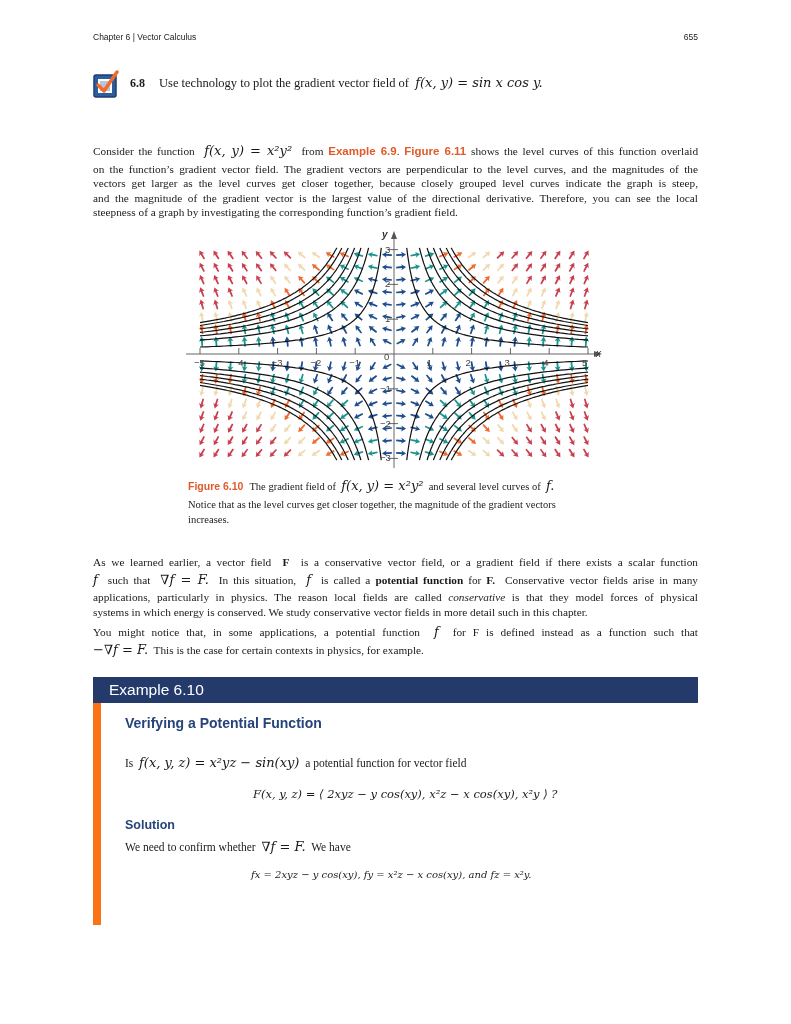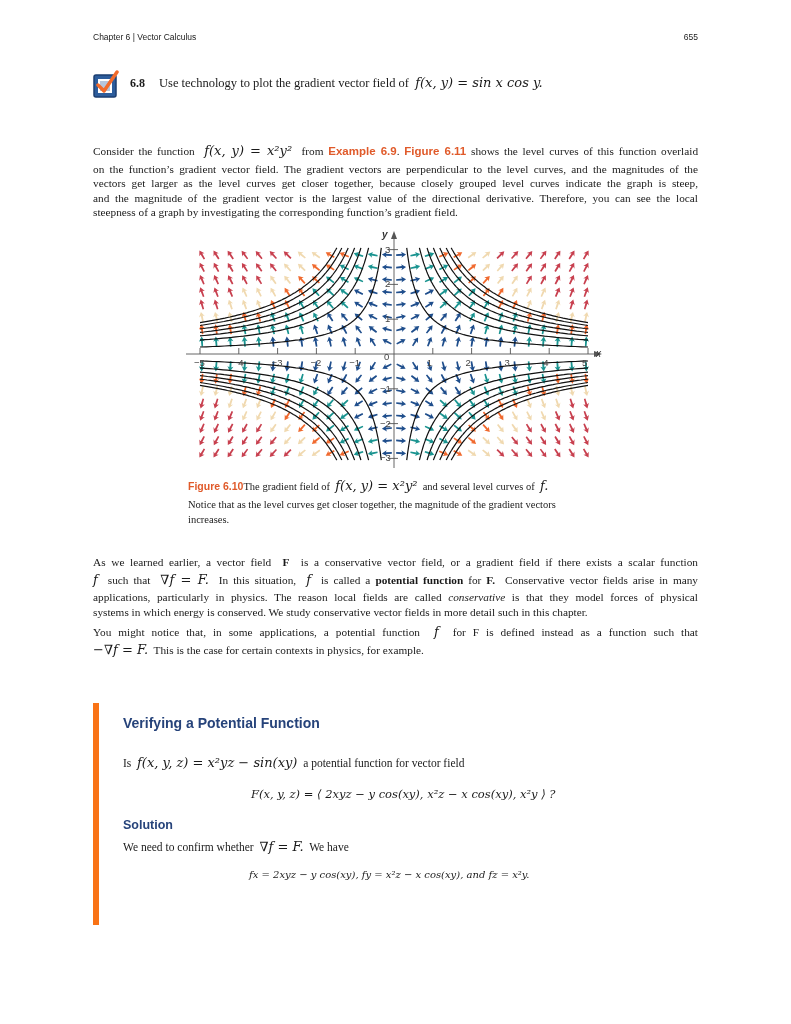--- a/index.html
+++ b/index.html
@@ -24,26 +24,26 @@
   .bold { font-weight: bold; }
 
   #p1 { top: 144px; }
   #p1 .first { margin-bottom: 3px; }
   #p2 { top: 555px; }
   #p3 { top: 625px; }
 
   .figure { position: absolute; left: 180px; top: 225px; width: 430px; height: 245px; }
   .figure svg { width: 430px; height: 245px; display: block; }
   .caption { position: absolute; left: 188px; top: 478px; width: 420px; font-size: 10.5px; line-height: 15px; }
-  .caption .fig-label { color: #e05a2a; font-family: "Liberation Sans", sans-serif; font-weight: bold; font-size: 10.5px; }
+  .caption .fig-label { color: #e05a2a; font-family: "Liberation Sans", sans-serif; font-weight: bold; font-size: 10.5px; margin-right: 6px; }
 
   .example { position: absolute; left: 93px; top: 677px; width: 605px; height: 248px; }
   .example .header { background: #233a6b; color: #fff; height: 26px; font-family: "Liberation Sans", sans-serif;
                      font-size: 15.5px; line-height: 26px; padding-left: 16px; }
-  .example .body { position: absolute; left: 0; top: 26px; bottom: 0; right: 0; border-left: 6px solid #f97316; }
+  .example .body { position: absolute; left: 0; top: 26px; bottom: 0; right: 0; border-left: 8px solid #f97316; }
   .example .title { position: absolute; left: 24px; top: 12px; font-family: "Liberation Sans", sans-serif;
                     font-weight: bold; font-size: 14px; color: #26437a; }
   .example .q { position: absolute; left: 24px; top: 52px; font-size: 11.5px; }
   .example .vf { position: absolute; left: 152px; top: 84px; font-size: 11.5px; }
   .example .sol-label { position: absolute; left: 24px; top: 115px; font-family: "Liberation Sans", sans-serif;
                         font-weight: bold; font-size: 12.5px; color: #26437a; }
   .example .sol-text { position: absolute; left: 24px; top: 136px; font-size: 11.5px; }
   .example .partials { position: absolute; left: 150px; top: 166px; font-size: 10px; }
 </style>
 </head>
@@ -611,20 +611,21 @@
   <span class="line"><span>applications, particularly in physics. The reason local fields are called</span> <i>conservative</i> <span>is that they model forces of physical</span></span>
   <span class="line last">systems in which energy is conserved. We study conservative vector fields in more detail such in this chapter.</span>
 </div>
 
 <div class="para" id="p3">
   <span class="line" style="margin-bottom:3px;"><span>You might notice that, in some applications, a potential function</span>&nbsp; <span class="math">f</span>&nbsp; <span>for F is defined instead as a function such that</span></span>
   <span class="line last"><span class="math">−∇f = F.</span>&nbsp; <span>This is the case for certain contexts in physics, for example.</span></span>
 </div>
 
 <div class="example">
+  <div class="header">Example 6.10</div>
   <div class="body">
     <div class="title">Verifying a Potential Function</div>
     <div class="q"><span>Is</span>&nbsp; <span class="math">f(x, y, z) = x²yz − sin(xy)</span>&nbsp; <span>a potential function for vector field</span></div>
     <div class="vf math">F(x, y, z) = ⟨ 2xyz − y cos(xy), x²z − x cos(xy), x²y ⟩ ?</div>
     <div class="sol-label">Solution</div>
     <div class="sol-text"><span>We need to confirm whether</span>&nbsp; <span class="math">∇f = F.</span>&nbsp; <span>We have</span></div>
     <div class="partials math">fx = 2xyz − y cos(xy), fy = x²z − x cos(xy), and fz = x²y.</div>
   </div>
 </div>
 

